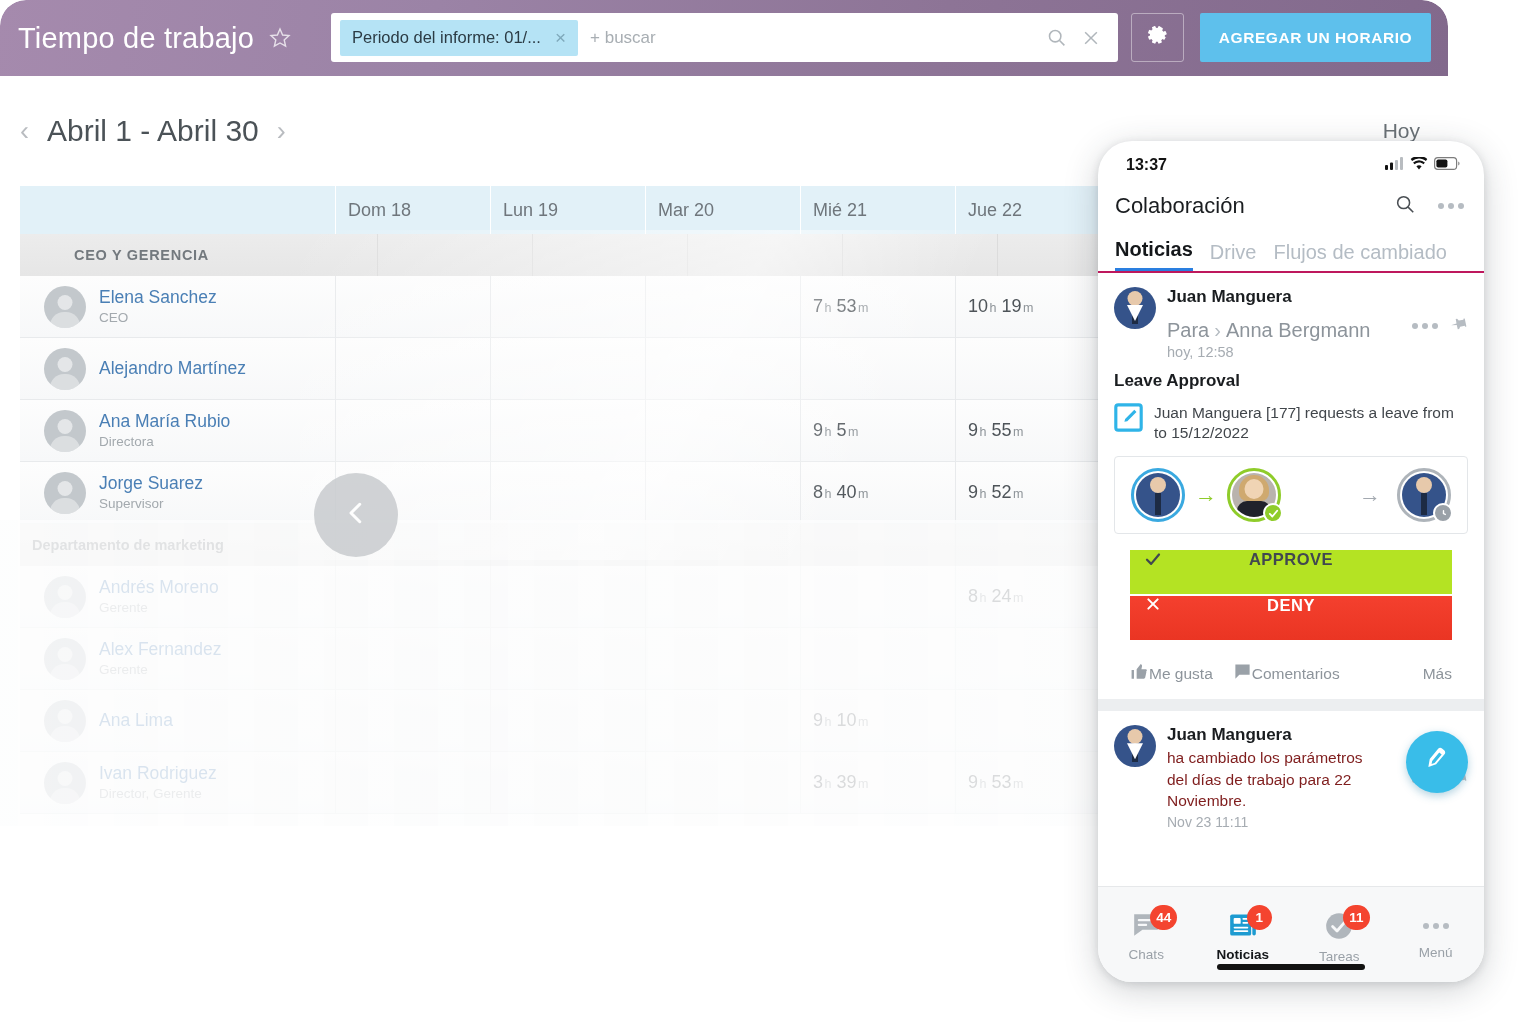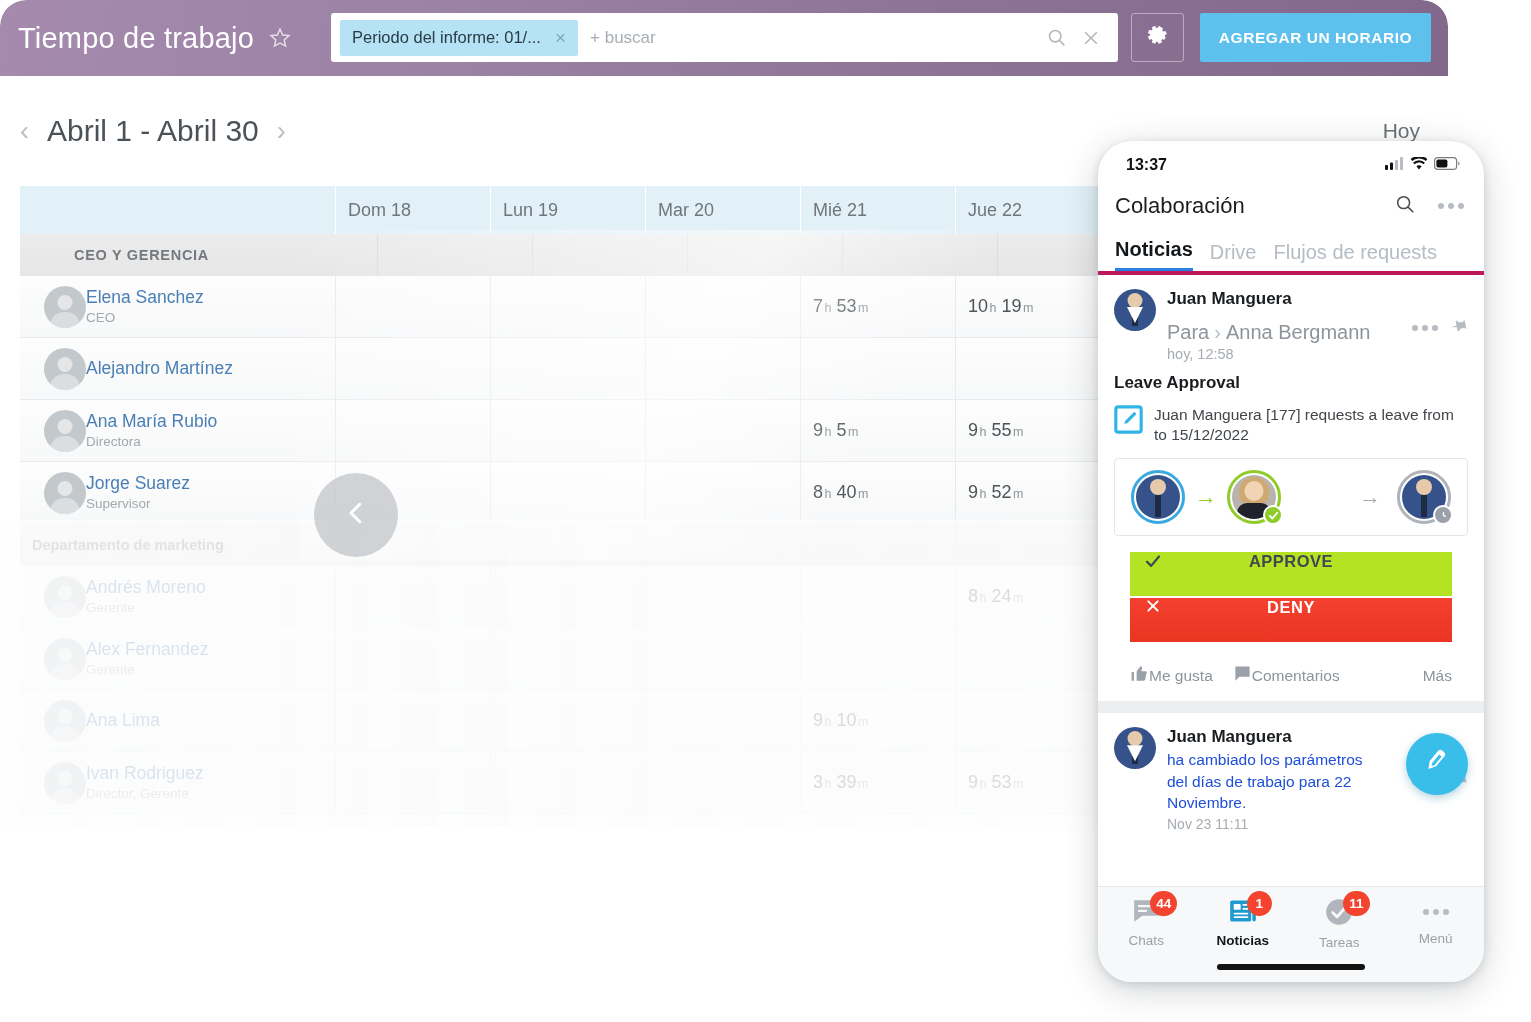--- a/index.html
+++ b/index.html
@@ -113,21 +113,21 @@
   .group-fill { flex: 1; }
   .group-fill .gcell { display: inline-block; width: 155px; height: 42px; border-left: 1px solid #dcdcdc; vertical-align: top; }
 
   .emp-row {
     display: flex; height: 62px; align-items: stretch;
     border-bottom: 1px solid #e8eaec;
     background: linear-gradient(180deg,#fdfdfd 0%, #f7f8f9 100%);
   }
   .emp-cell {
     width: 315px; flex: none; display: flex; align-items: center;
-    padding-left: 24px; 
+    padding-left: 24px; gap: 13px;
   }
   .avatar {
     width: 42px; height: 42px; border-radius: 50%;
     flex: none; overflow: hidden; position: relative;
     background: #c3c8cc;
   }
   .avatar i {
     position: absolute; left: 50%; top: 9px; transform: translateX(-50%);
     width: 15px; height: 15px; border-radius: 50%; background: rgba(255,255,255,.55);
   }
@@ -187,21 +187,21 @@
   .ph-header {
     display: flex; align-items: center; padding: 6px 20px 0 17px; height: 44px;
   }
   .ph-title { font-size: 22px; color: #1a1d20; flex: 1; }
   .ph-head-icons { display: flex; align-items: center; gap: 22px; }
 
   .ph-tabs { display: flex; align-items: flex-end; padding: 8px 0 0 17px; gap: 17px; height: 46px; }
   .ph-tab { font-size: 20px; color: #b4bcc4; padding-bottom: 7px; cursor: pointer; white-space: nowrap; }
   .ph-tab.active { color: #14171a; font-weight: bold; border-bottom: 3px solid #2a7fe0; }
 
-  .feed { border-top: 4px solid #be185d; }
+  .feed { border-top: 2px solid #be185d; }
   .post { background: #ffffff; padding: 14px 16px 0 16px; }
   .post-head { display: flex; gap: 11px; }
   .pavatar {
     width: 42px; height: 42px; border-radius: 50%;
     background: #35538a; flex: none; position: relative; overflow: hidden;
   }
   .pavatar .head { position: absolute; left: 50%; top: 4px; transform: translateX(-50%); width: 15px; height: 15px; border-radius: 50%; background: #e7c9ab; }
   .pavatar .tie { position: absolute; left: 50%; top: 19px; transform: translateX(-50%); width: 6px; height: 18px; background: #1d2b44; }
   .pavatar .shirt { position: absolute; left: 50%; top: 18px; transform: translateX(-50%); width: 16px; height: 16px; background: #ffffff; clip-path: polygon(50% 100%,0 0,100% 0); }
   .post-meta { flex: 1; min-width: 0; }
@@ -256,33 +256,33 @@
   .post-footer {
     display: flex; align-items: center; gap: 8px;
     padding: 22px 16px 14px 16px; border-top: 0;
   }
   .pf-item { display: flex; align-items: center; gap: 0; color: #8d949b; font-size: 15.5px; cursor: pointer; }
   .pf-more { margin-left: auto; color: #8d949b; font-size: 15.5px; cursor: pointer; }
 
   .feed-gap { height: 12px; background: #eceef0; }
 
   .post2 { background: #ffffff; padding: 14px 16px 0 16px; position: relative; }
-  .p2-text { font-size: 15.5px; color: #1d4ed8; line-height: 1.38; margin-top: 2px; }
+  .p2-text { font-size: 15.5px; color: #7f1d1d; line-height: 1.38; margin-top: 2px; }
   .p2-time { font-size: 14px; color: #a6acb2; margin-top: 3px; }
   .fab {
     position: absolute; right: 16px; top: 20px;
     width: 62px; height: 62px; border-radius: 50%;
     background: #39bde9; display: flex; align-items: center; justify-content: center;
     box-shadow: 0 3px 9px rgba(40,130,170,.35); cursor: pointer;
   }
 
   .tabbar {
     position: absolute; left: 0; bottom: 0; width: 386px; height: 96px;
     background: #f7f8f9; border-top: 1px solid #e6e8ea;
-    display: flex; align-items: flex-start; padding-top: 11px;
+    display: flex; align-items: flex-start; padding-top: 25px;
   }
   .tb-item {
     flex: 1; display: flex; flex-direction: column; align-items: center; gap: 5px;
     position: relative; cursor: pointer;
   }
   .tb-label { font-size: 13.5px; color: #9aa1a8; }
   .tb-item.active .tb-label { color: #14171a; font-weight: bold; }
   .tb-badge {
     position: absolute; top: -7px; left: 50%; margin-left: 4px;
     min-width: 25px; height: 25px; padding: 0 6px;
@@ -584,21 +584,21 @@
           <span></span>
             <span></span>
             <span></span>
         </span>
       </div>
     </div>
 
     <div class="ph-tabs">
       <div class="ph-tab active">Noticias</div>
       <div class="ph-tab">Drive</div>
-      <div class="ph-tab">Flujos de requests</div>
+      <div class="ph-tab">Flujos de cambiado</div>
     </div>
 
     <div class="feed">
 
       <div class="post">
         <div class="post-head">
           <div class="pavatar">
             <span class="head"></span>
               <span class="tie"></span>
               <span class="shirt"></span>

